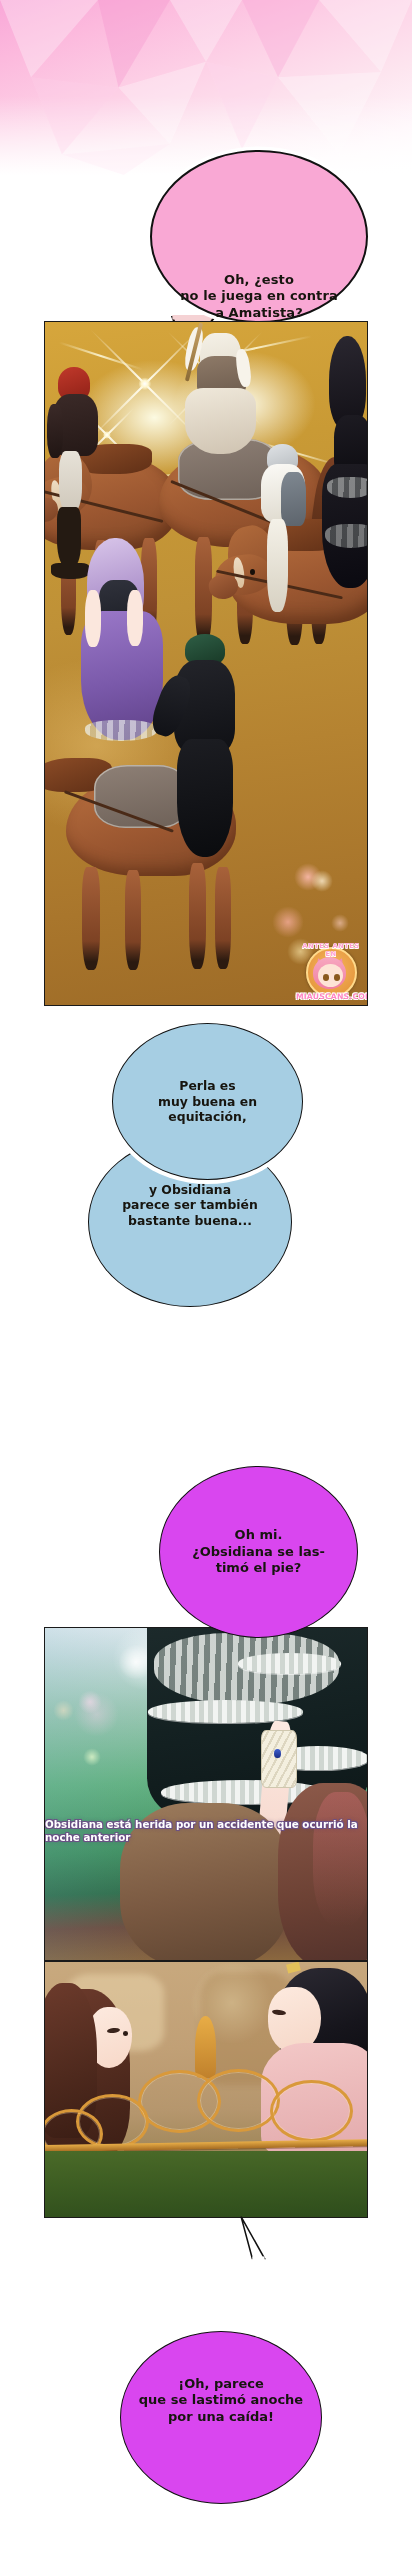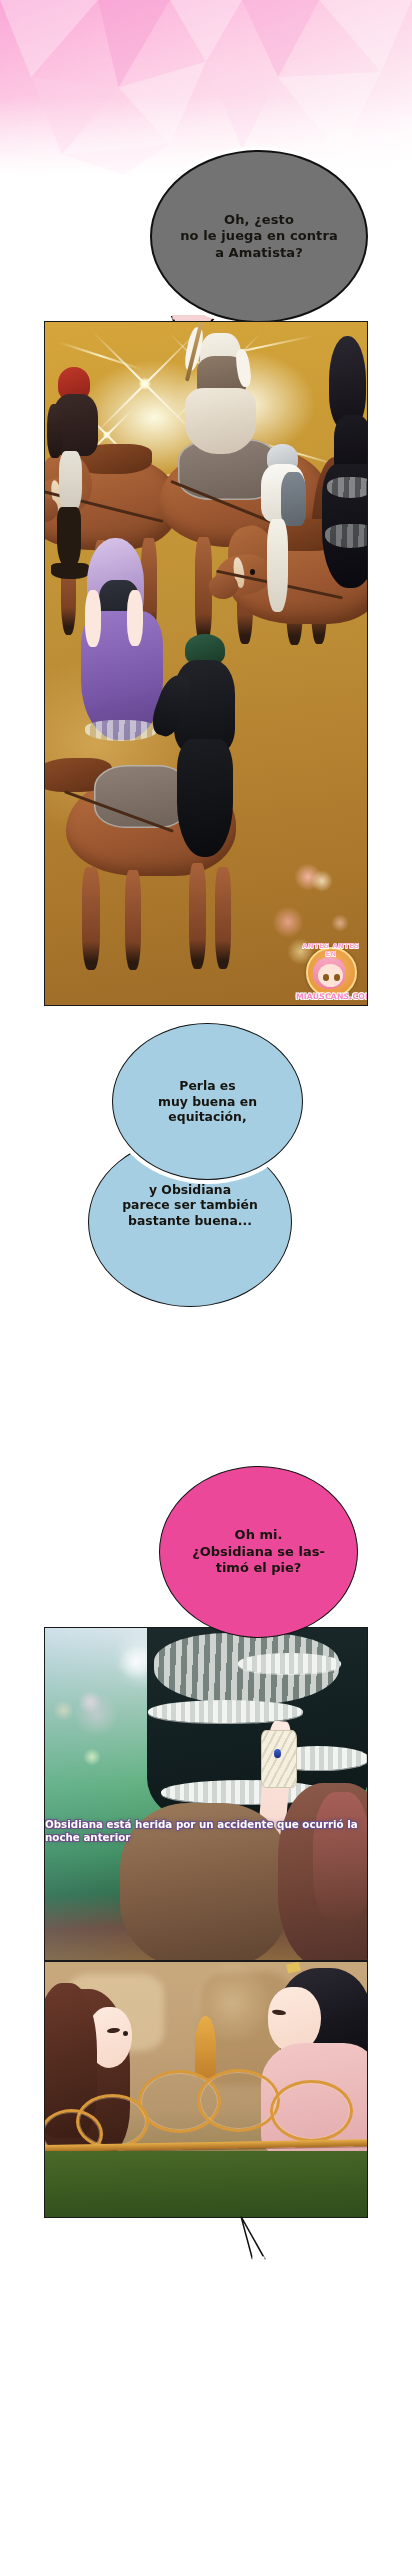--- a/index.html
+++ b/index.html
@@ -161,31 +161,32 @@
   .finial{position:absolute;width:20.6px;height:62px;border-radius:50% 50% 16% 16%;
           background:linear-gradient(180deg,#e8ad46,#c0812c);}
 
   
   .bubble{position:absolute;box-sizing:border-box;display:flex;align-items:center;justify-content:center;}
   .btext{font-family:"DejaVu Sans",sans-serif;font-weight:700;text-align:center;
          color:#17150f;line-height:1.26;white-space:pre-line;}
 
   .bub-pink{
     border-radius:50%;
-    background:#737373;
+    background:#f9a8d4;
     border:2.1px solid #111;
     box-shadow:0 0 0 3.6px #fff;
+    align-items:flex-end;
   }
   .bub-pink .btext{font-size:13px;letter-spacing:0.1px;}
 
   .bub-blue{border-radius:50%;background:#a6cee3;border:1.5px solid #111;
             box-shadow:0 0 0 4.1px #fff;}
   .bub-blue .btext{font-size:12.4px;}
 
-  .bub-white{border-radius:50%;background:#ec4899;border:1.5px solid #111;}
+  .bub-white{border-radius:50%;background:#d946ef;border:1.5px solid #111;}
   .bub-white .btext{font-size:13px;}
 
   .tail{position:absolute;}
   .tail svg{display:block;}
 </style>
 </head>
 <body>
 
 <div class="page">
 
@@ -418,15 +419,20 @@
          background:linear-gradient(178deg,#4a6a28,#2d4c1b);"></div>
   </div>
 
   <div class="tail" style="left:238px;top:2209px;z-index:4;">
     <svg width="46" height="52" viewBox="0 0 90 100">
       <path d="M28 96 L6 14 L52 96 Z" fill="#fff" stroke="#111" stroke-width="3"></path>
       <path d="M28 96 L52 96" stroke="#fff" stroke-width="8"></path>
     </svg>
   </div>
 
+  <div class="bubble bub-white" style="left:120px;top:2331px;width:202px;height:173px;z-index:4;">
+    <div class="btext" style="transform:translateY(-17.5px);">¡Oh, parece
+que se lastimó anoche
+por una caída!</div>
+  </div>
 
 </div>
 
 
 </body></html>

